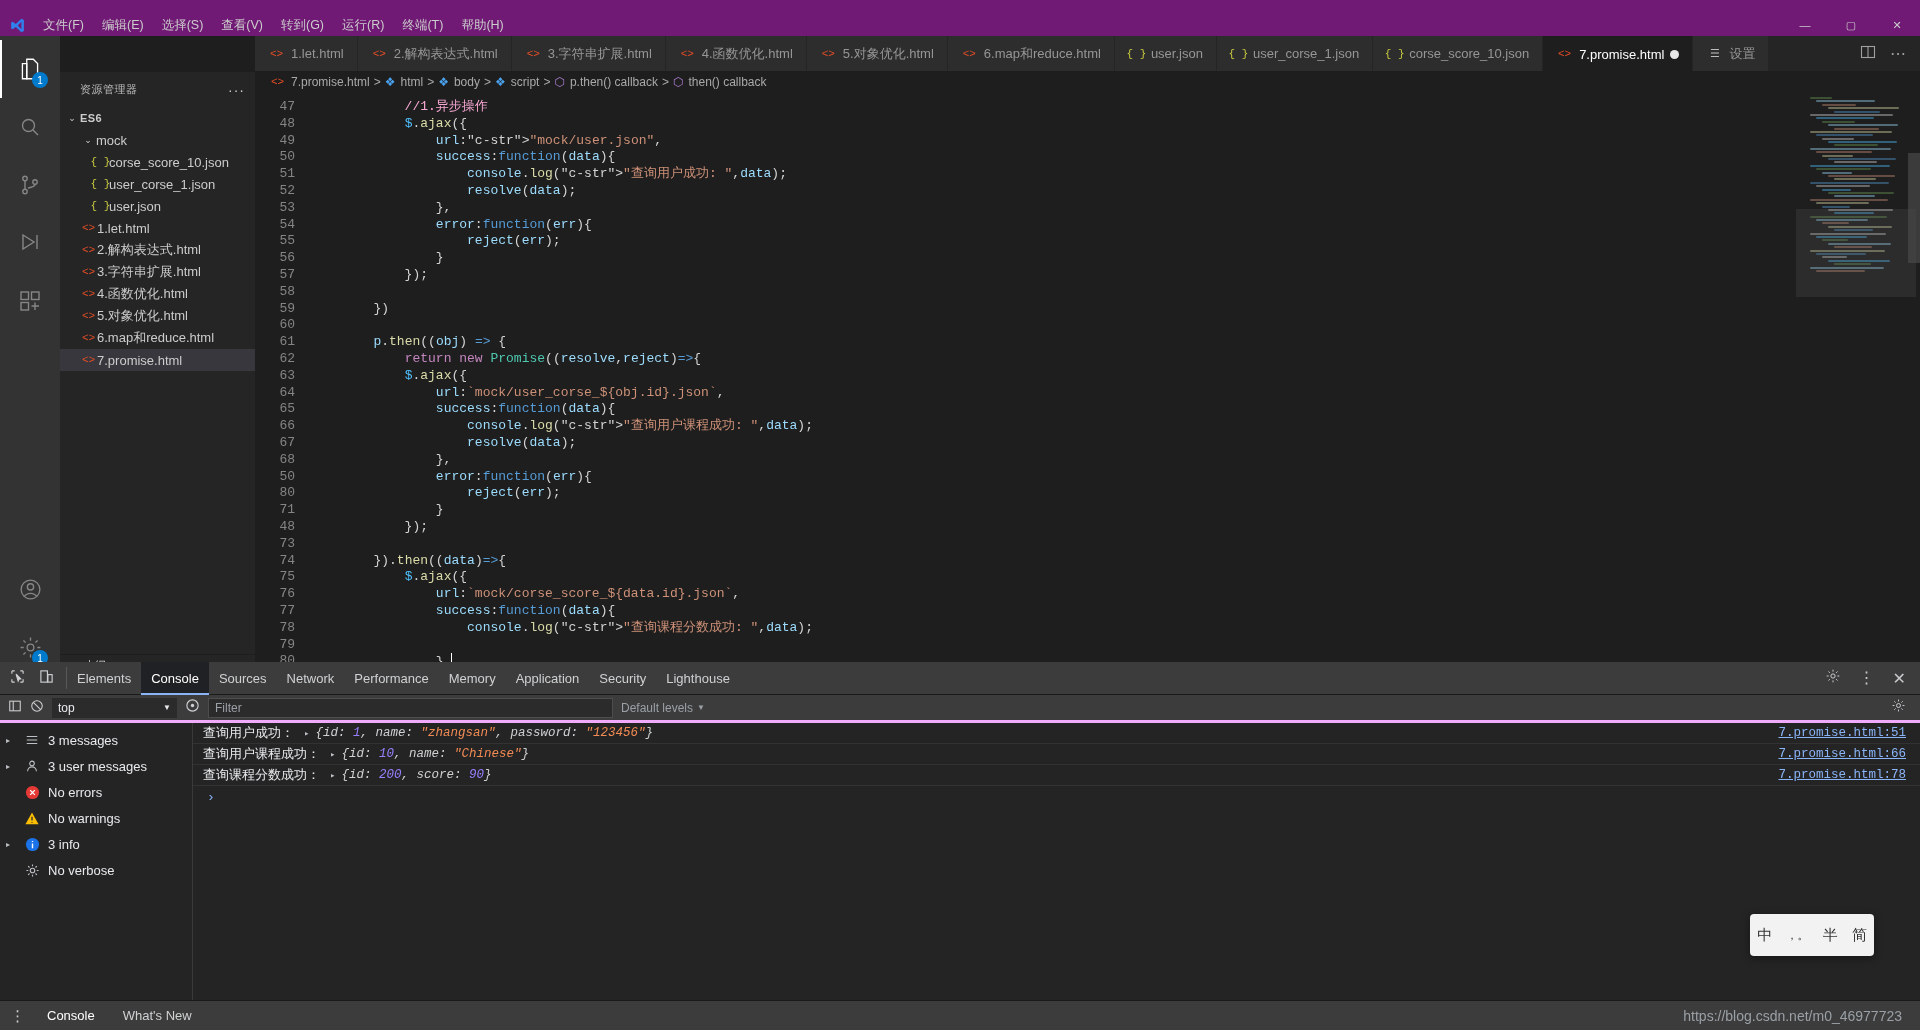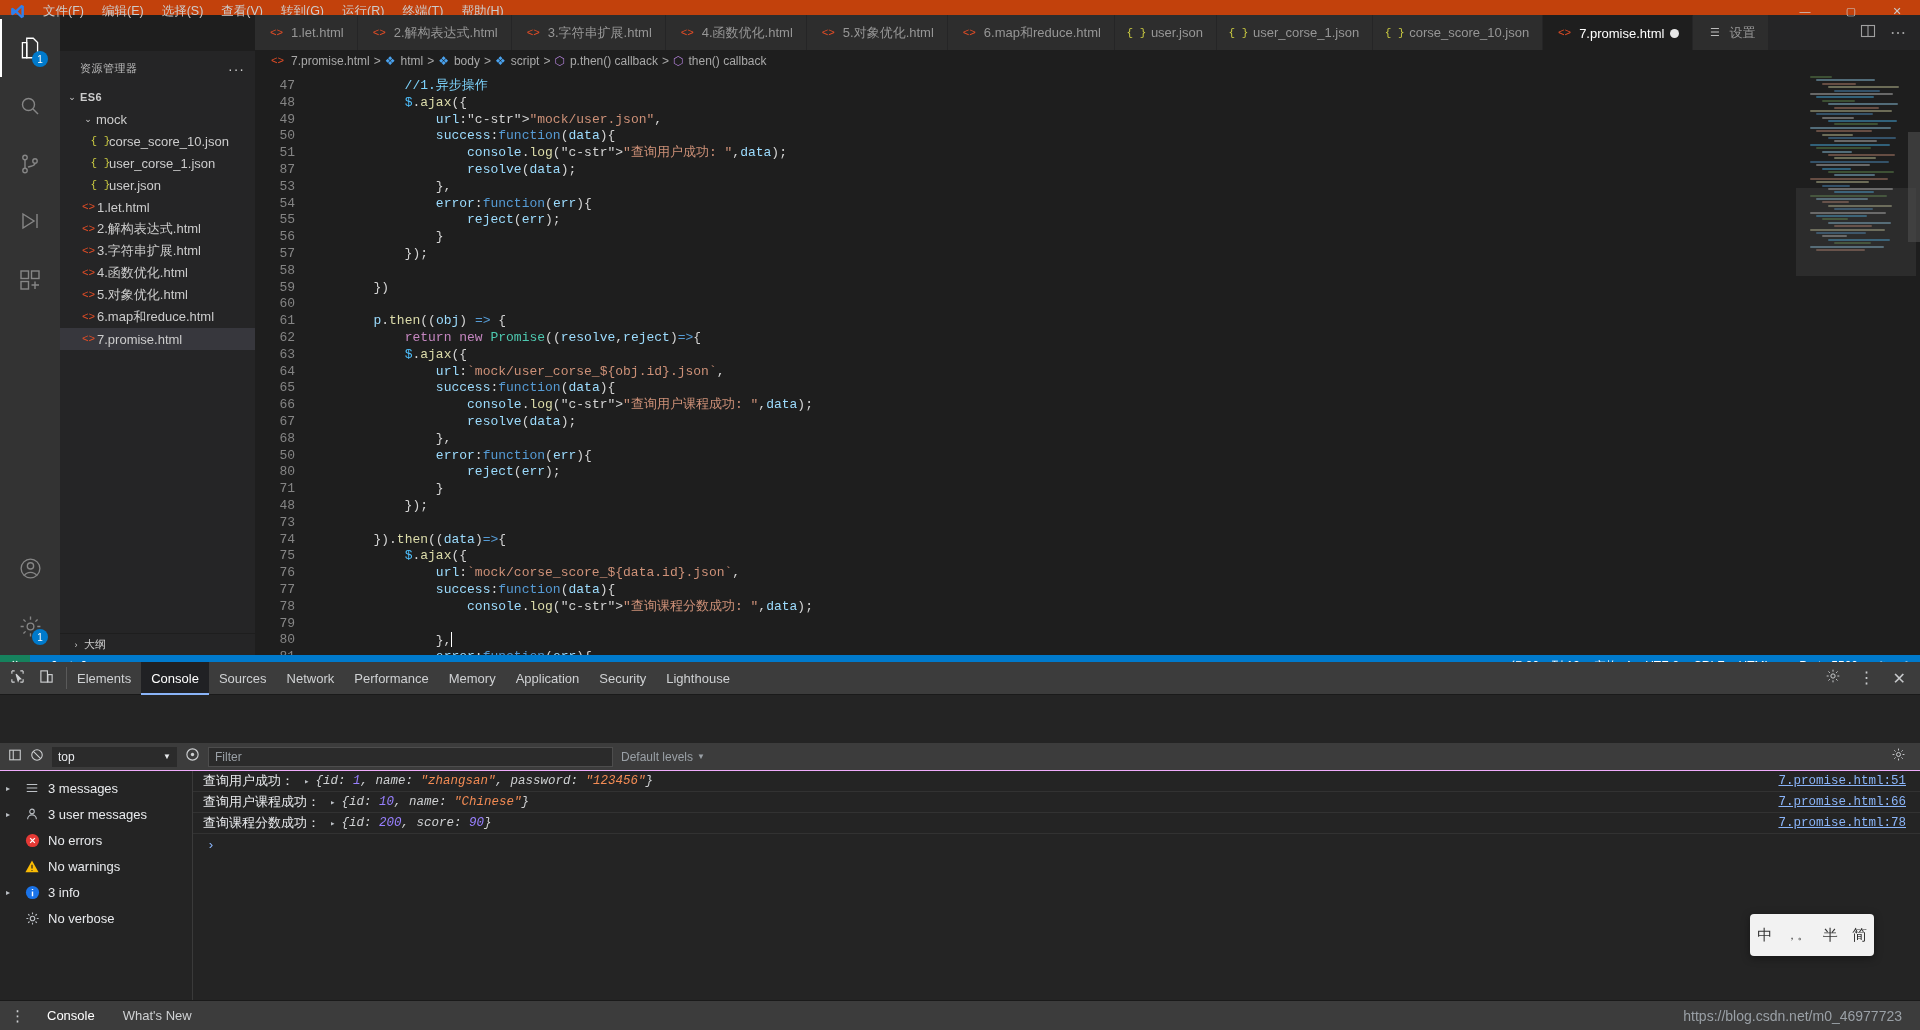--- a/index.html
+++ b/index.html
@@ -3,21 +3,21 @@
 <meta charset="utf-8">
 <style>
   * { box-sizing: border-box; margin:0; padding:0; }
   html,body { width:1920px; height:1030px; overflow:hidden; background:#1e1e1e;
     font-family:"Liberation Sans", sans-serif; -webkit-font-smoothing:antialiased; }
   body { position:relative; }
 
   
   #vscode { position:absolute; left:0; top:0; width:1920px; height:662px; background:#1e1e1e; }
 
-  .titlebar { height:15px; background:#c2410c; display:flex; align-items:flex-start;
+  .titlebar { height:36px; background:#701a75; display:flex; align-items:flex-end;
     color:#cccccc; font-size:12px; position:relative; }
   .vs-logo { width:34px; height:22px; display:flex; align-items:center; justify-content:center; }
   .vs-logo svg { display:block; }
   .menu { display:flex; align-items:center; height:22px; }
   .menu-item { padding:0 9px; line-height:22px; font-size:12.5px; color:#cccccc; white-space:nowrap; }
   .title-center { position:absolute; left:0; right:0; text-align:center; font-size:12.5px;
     color:#cccccc; pointer-events:none; }
   .win-ctrls { margin-left:auto; display:flex; height:22px; z-index:3; }
   .win-btn { width:46px; height:22px; display:flex; align-items:center; justify-content:center;
     color:#cccccc; font-size:11px; }
@@ -74,21 +74,21 @@
     font-family:"Liberation Mono", monospace; font-size:13px; line-height:16.8px; padding-top:6px; }
   .codelines { flex:1; font-family:"Liberation Mono", monospace; font-size:13px;
     line-height:16.8px; padding-top:6px; white-space:pre; position:relative; color:#d4d4d4; }
   .ln { height:16.8px; }
   .minimap { position:absolute; right:10px; top:4px; width:108px; height:175px; opacity:.75; }
   .mm-line { height:2px; margin-bottom:1.4px; border-radius:1px; }
   .scroll-v { position:absolute; right:0; top:60px; width:12px; height:110px; background:#4f4f4f; opacity:.6;}
   .mm-slider { position:absolute; right:4px; top:116px; width:120px; height:88px; background:rgba(121,121,121,.16); }
 
   
-  .c-com  { color:#7dd3fc; }
+  .c-com  { color:#f9a8d4; }
   .c-key  { color:#569cd6; }
   .c-key2 { color:#c586c0; }
   .c-str  { color:#ce9178; }
   .c-fn   { color:#dcdcaa; }
   .c-var  { color:#9cdcfe; }
   .c-dollar { color:#4fc1ff; }
   .c-blue4 { color:#4ec9b0; }
 
   .cursor { display:inline-block; width:1px; height:15px; background:#ffffff;
     vertical-align:-3px; }
@@ -107,21 +107,21 @@
   .dt-tabs { height:33px; background:#3c3c3c; display:flex; align-items:center;
     border-bottom:1px solid #1a1a1a; }
   .dt-icons { display:flex; align-items:center; gap:14px; padding:0 12px 0 10px;
     border-right:1px solid #5a5a5a; height:22px; }
   .dt-tab { padding:0 10px; height:33px; display:flex; align-items:center; font-size:13px;
     color:#cfd1d3; }
   .dt-tab.active { background:#202124; color:#ffffff; box-shadow: inset 0 -2px 0 #8ab4f8; }
   .dt-tabs-right { margin-left:auto; display:flex; align-items:center; gap:18px; padding-right:14px; color:#c7c9cb; }
 
   .dt-toolbar { height:28px; background:#3c3c3c; display:flex; align-items:center; gap:8px;
-    padding:0 8px; border-bottom:1px solid #f0abfc;margin-top:48px; }
+    padding:0 8px; border-bottom:3px solid #f0abfc; }
   .dt-sel { background:#2b2b2b; border:none; color:#e8eaed; height:20px; width:125px;
     font-size:12px; display:flex; align-items:center; padding:0 6px; position:relative; }
   .dt-sel .caret { margin-left:auto; font-size:8px; }
   .dt-filter { background:#2b2b2b; height:20px; flex:0 0 405px; color:#9aa0a6; font-size:12px;
     display:flex; align-items:center; padding:0 6px; border:1px solid #4d4d4d; }
   .dt-levels { font-size:12px; color:#9aa0a6; display:flex; align-items:center; gap:4px; }
   .dt-tb-right { margin-left:auto; display:flex; align-items:center; gap:14px; padding-right:6px; }
 
   .dt-main { flex:1; display:flex; min-height:0; }
   .dt-sidebar { width:193px; background:#242424; border-right:1px solid #3a3a3a;
@@ -392,21 +392,21 @@
         </span>
       </div>
 
       <div class="codearea">
         <div class="gutter" id="gutter">
             <div class="ln">47</div>
             <div class="ln">48</div>
             <div class="ln">49</div>
             <div class="ln">50</div>
             <div class="ln">51</div>
-            <div class="ln">87</div>
+            <div class="ln">52</div>
             <div class="ln">53</div>
             <div class="ln">54</div>
             <div class="ln">55</div>
             <div class="ln">56</div>
             <div class="ln">57</div>
             <div class="ln">58</div>
             <div class="ln">59</div>
             <div class="ln">60</div>
             <div class="ln">61</div>
             <div class="ln">62</div>

